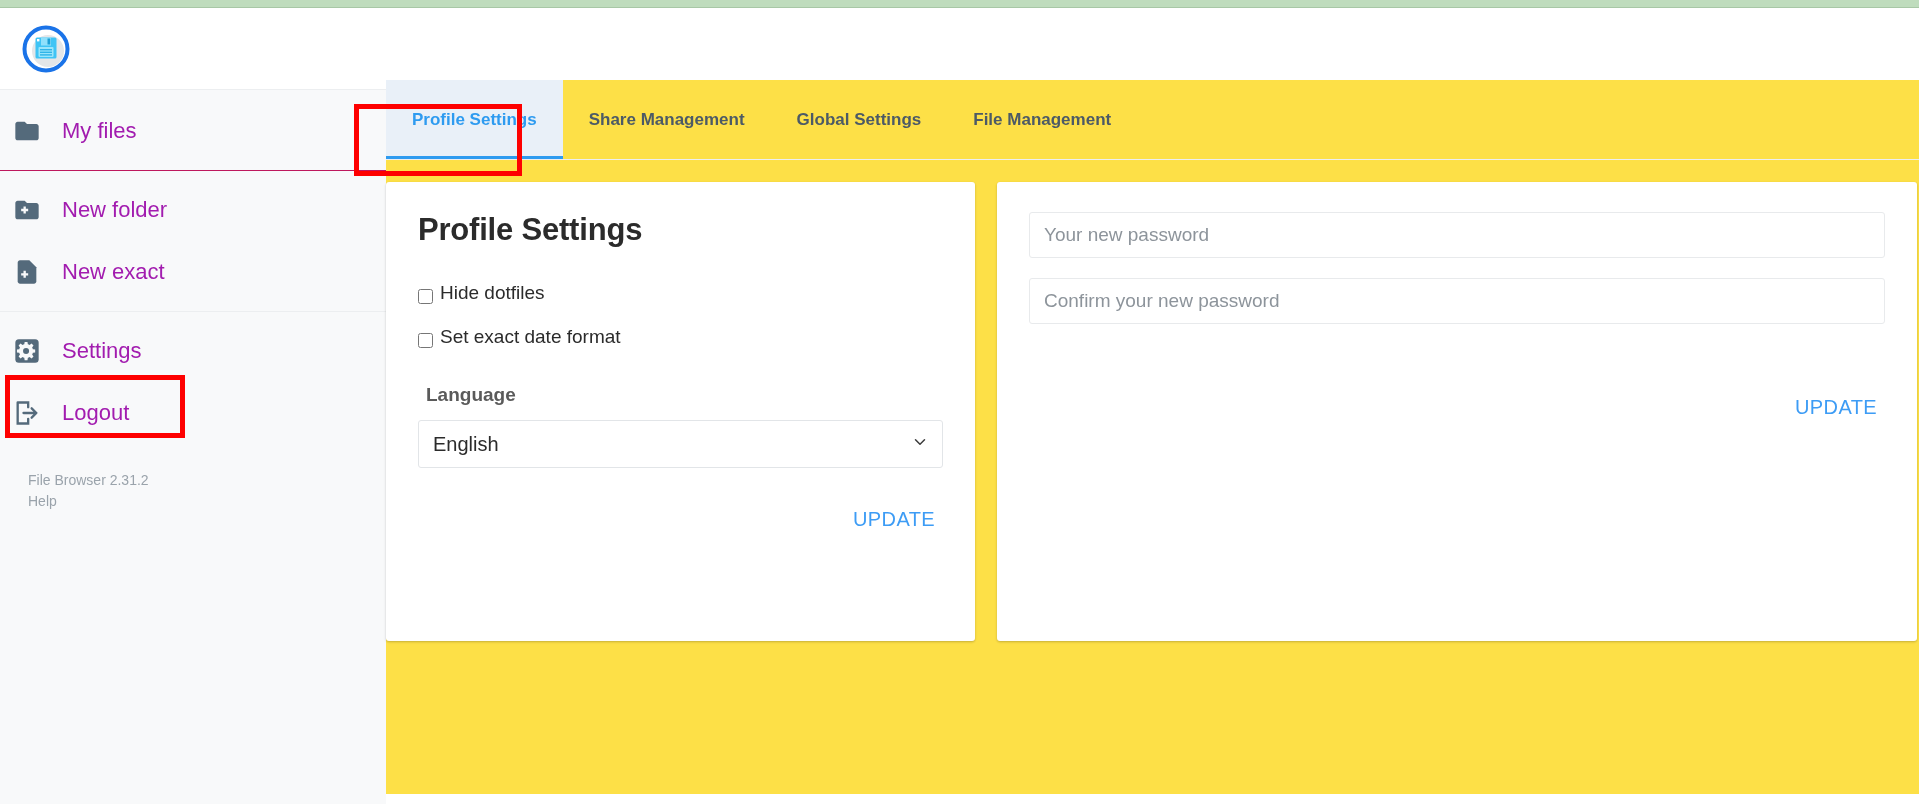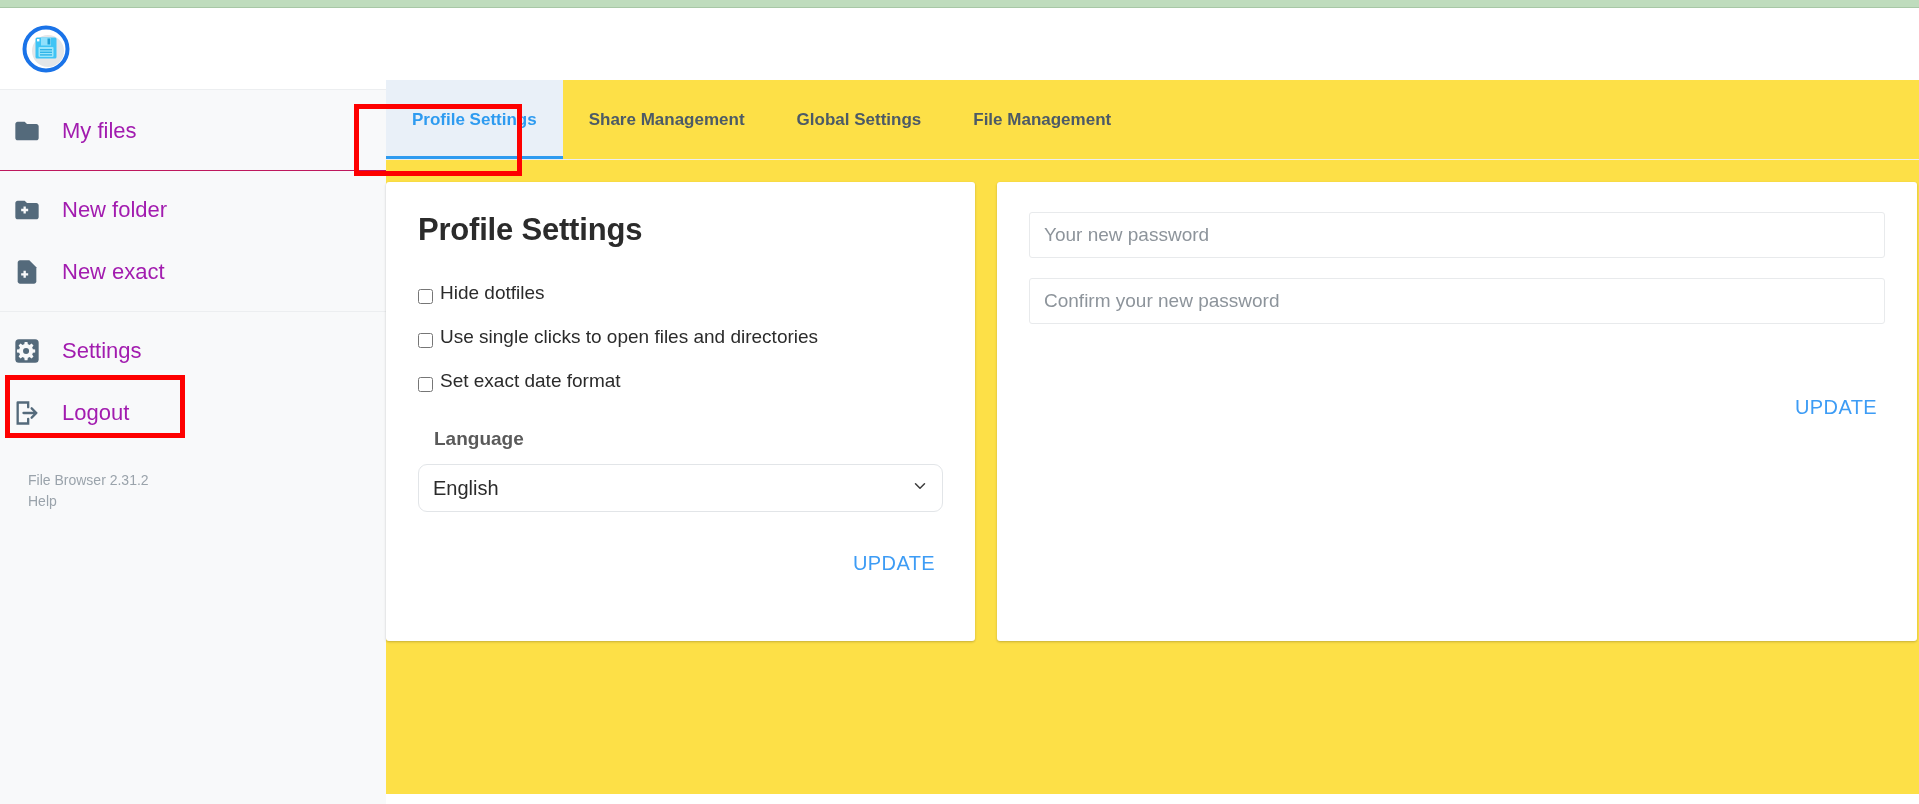--- a/index.html
+++ b/index.html
@@ -175,33 +175,33 @@
     margin: 0 7px 0 0;
     accent-color: #2e9bf0;
     cursor: pointer;
     flex: 0 0 auto;
   }
 
   .field-label {
     font-size: 19px;
     font-weight: bold;
     color: #5a5a5a;
-    margin: 36px 0 14px 16px;
+    margin: 36px 0 14px 8px;
   }
 
   .select-wrap { position: relative; width: 100%; }
   select.lang-select {
     width: 100%;
     height: 48px;
     font-size: 20px;
     color: #2b2b2b;
     padding: 0 38px 0 14px;
     background: #ffffff;
     border: 1px solid #e2e5e8;
-    border-radius: 9px;
+    border-radius: 3px;
     appearance: none;
     -webkit-appearance: none;
     cursor: pointer;
     font-family: "Liberation Sans", sans-serif;
   }
   .select-chevron {
     position: absolute;
     right: 14px; top: 50%;
     transform: translateY(-50%);
     pointer-events: none;
@@ -349,24 +349,20 @@
     <div class="cards">
 
       <div class="card profile">
         <h2 class="card-title">Profile Settings</h2>
 
         <label class="check-row">
           <input type="checkbox" style="">
           <span>Hide dotfiles</span>
         </label>
 
-        <label class="check-row">
-          <input type="checkbox" style="">
-          <span>Use single clicks to open files and directories</span>
-        </label>
 
         <label class="check-row">
           <input type="checkbox" style="">
           <span>Set exact date format</span>
         </label>
 
         <div class="field-label">Language</div>
 
         <div class="select-wrap">
           <select class="lang-select">

